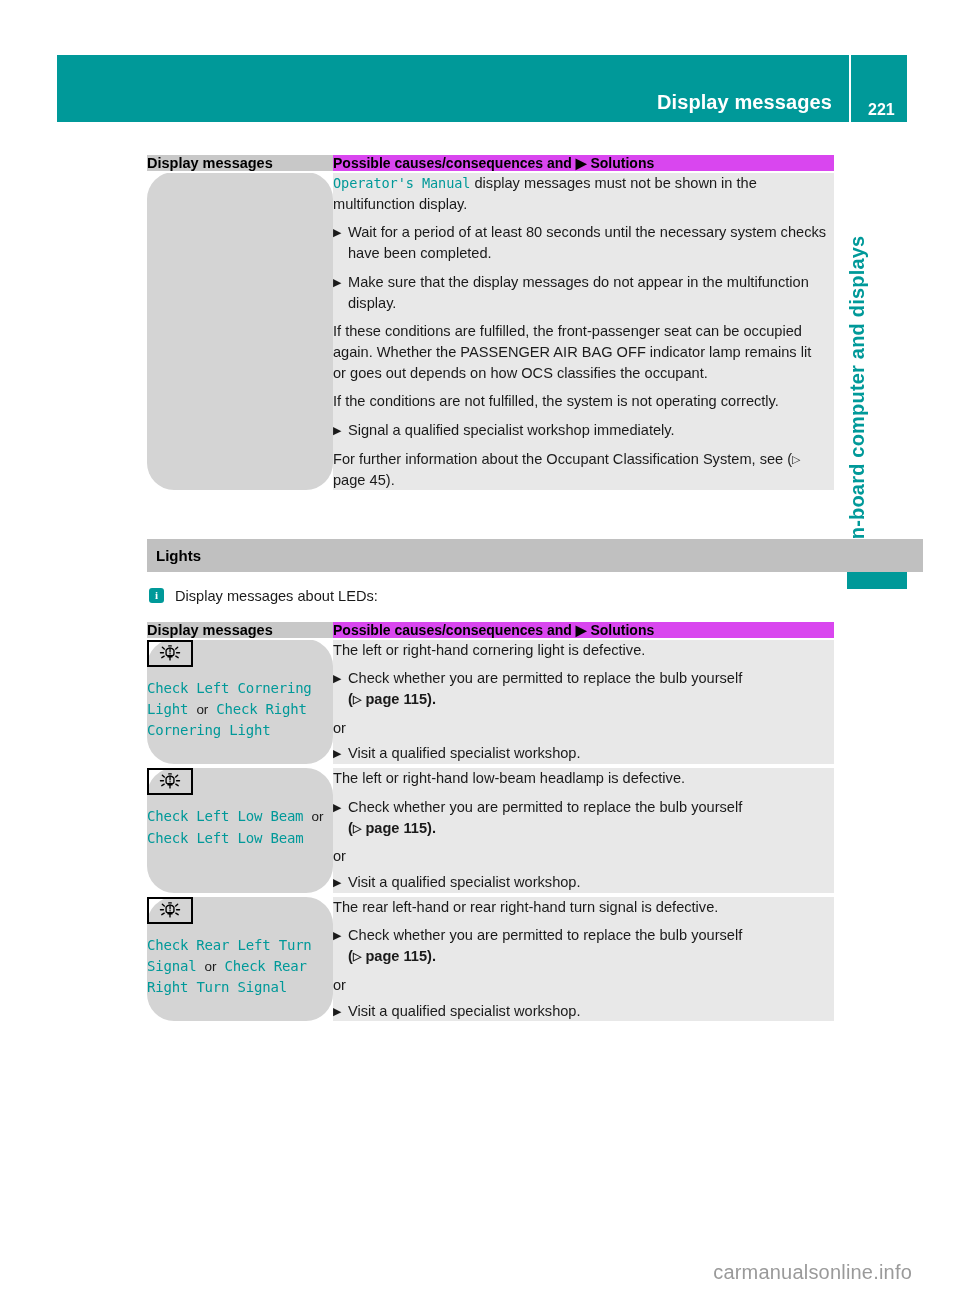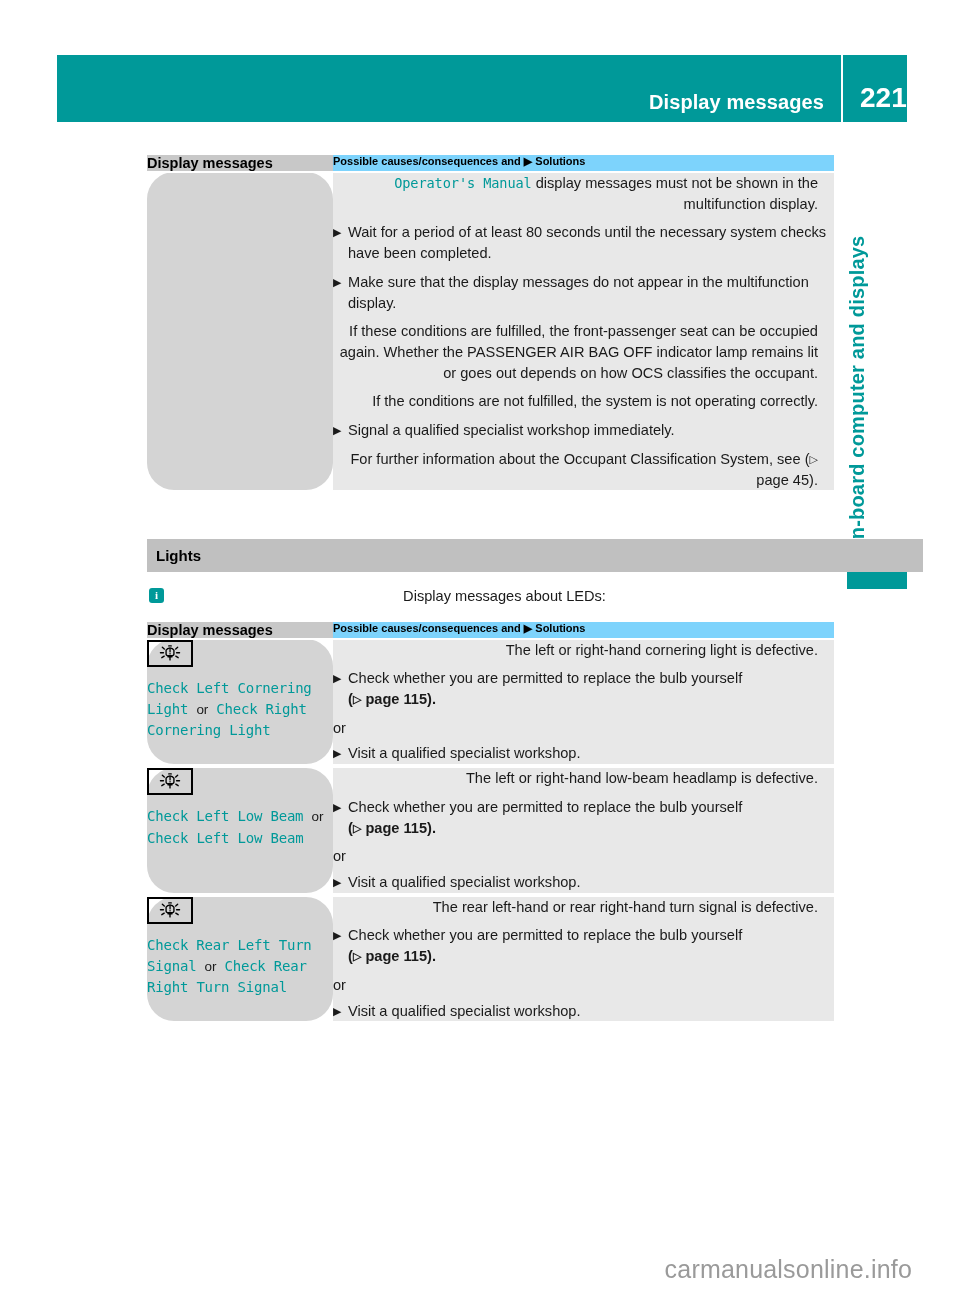--- a/index.html
+++ b/index.html
@@ -37,27 +37,27 @@
     padding-right: 17px;
     letter-spacing: 0.1px;
     white-space: nowrap;
   }
   .header-sep {
     width: 2px;
     background: #ffffff;
     height: 67px;
   }
   .header-page {
-    font-size: 28px;
+    font-size: 16px;
     font-weight: bold;
     color: #ffffff;
     line-height: 1;
-    padding-bottom: 10px;
+    padding-bottom: 4px;
     padding-left: 17px;
-    width: 64px;
+    width: 56px;
     box-sizing: border-box;
   }
 
   
   .side-chapter {
     position: absolute;
     left: 846px;
     top: 155px;
     width: 34px;
     height: 400px;
@@ -103,22 +103,22 @@
   }
   .th-left {
     background: #c8c8c8;
     font-size: 14.5px;
     font-weight: bold;
     color: #000000;
     padding: 9px 10px 9px 9px;
     border-bottom: 2px solid #ffffff;
   }
   .th-right {
-    background: #7dd3fc;
-    font-size: 11px;
+    background: #d946ef;
+    font-size: 14px;
     font-weight: bold;
     color: #000000;
     padding: 9px 10px 9px 13px;
     border-bottom: 2px solid #ffffff;
     white-space: nowrap;
     margin-left: 26px;
   }
   .td-left {
     background: #d4d4d4;
     padding: 10px 10px 14px 9px;
@@ -133,21 +133,20 @@
     padding: 0;
     background: #ffffff;
   }
 
   
   .ptext {
     font-size: 14.6px;
     line-height: 1.42;
     color: #1a1a1a;
     margin: 0 16px 8px 0;
-    text-align: right;
   }
   .ptext:last-child { margin-bottom: 0; }
 
   .bullet {
     font-size: 14.6px;
     line-height: 1.42;
     color: #1a1a1a;
     margin: 0 0 8px 0;
     padding-left: 15px;
     position: relative;
@@ -214,21 +213,20 @@
     font-weight: bold;
     font-family: "Liberation Serif", serif;
     line-height: 15px;
     text-align: center;
   }
   .note-line {
     font-size: 14.6px;
     line-height: 1.45;
     color: #1a1a1a;
     margin: 0;
-    text-align: center;
   }
   .note-line.second { margin-top: 3px; }
 
   .tbl-lights { margin-top: 14px; }
 
   
   .light-icon {
     width: 46px;
     height: 27px;
     border: 2px solid #000000;
@@ -250,21 +248,21 @@
     color: #1a1a1a;
     font-family: "Liberation Sans", sans-serif;
     font-size: 13.5px;
   }
 
   
   .watermark {
     position: absolute;
     right: 48px;
     bottom: 18px;
-    font-size: 25px;
+    font-size: 20px;
     color: #9a9a9a;
     letter-spacing: 0.2px;
   }
 </style>
 </head>
 <body>
 
 <div class="header-bar">
   <div class="header-title">Display messages</div>
   <div class="header-sep"></div>

